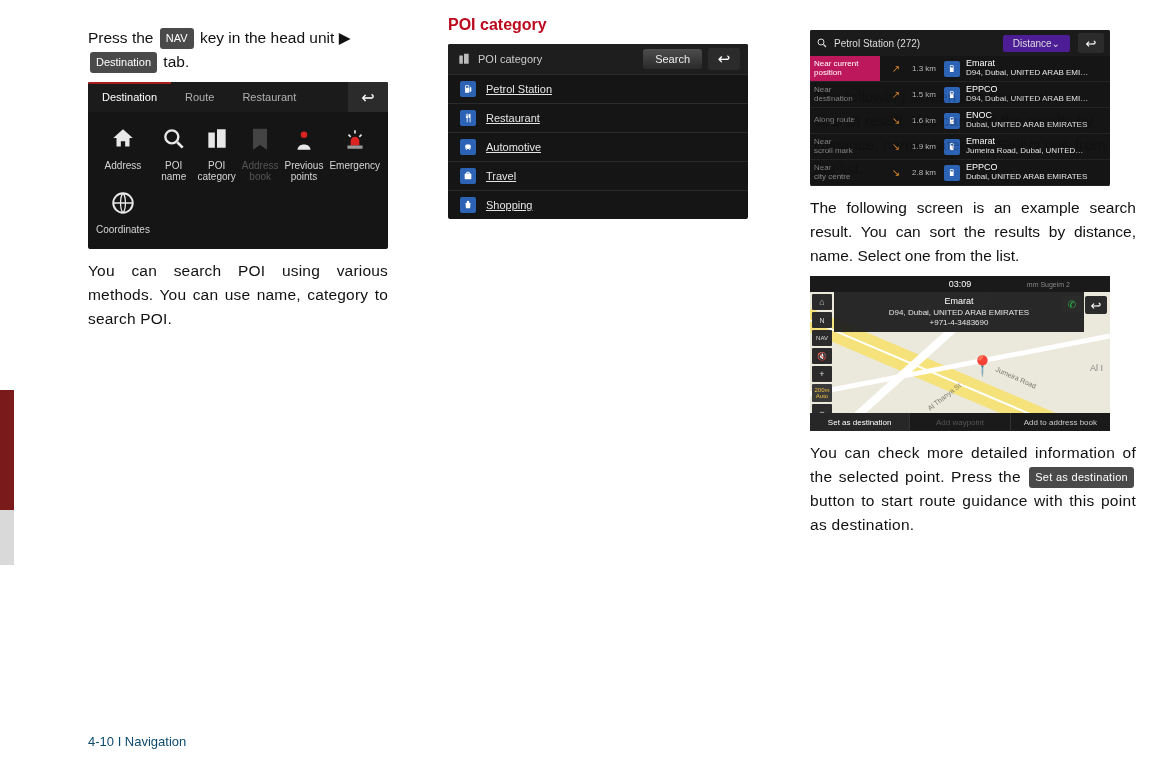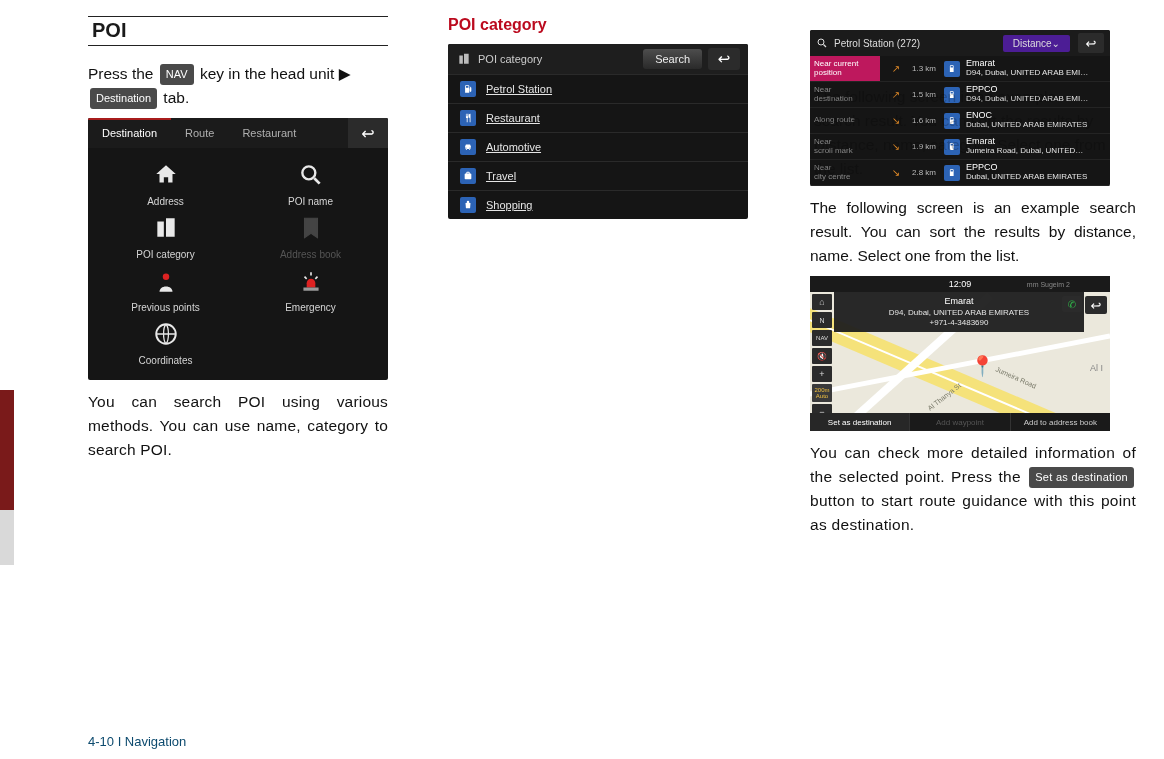--- a/index.html
+++ b/index.html
@@ -32,21 +32,21 @@
   .tri { font-family:Arial, sans-serif; }
 
   .shot { width:300px; background:#151515; border-radius:2px; overflow:hidden; font-family:Arial,sans-serif; margin-top:8px; position:relative; }
 
   
   .s1 .tabs { display:flex; align-items:center; height:30px; background:#1b1b1b; font-size:11px; }
   .s1 .tab { padding:0 14px; color:#b0b0b0; height:100%; display:flex; align-items:center; position:relative; }
   .s1 .tab.active { color:#fff; }
   .s1 .tab.active::before { content:""; position:absolute; left:0; right:0; top:0; height:2px; background:#a81c1c; }
   .s1 .tabs .back { margin-left:auto; width:40px; text-align:center; color:#fff; font-size:16px; background:#2b2b2b; height:100%; display:flex; align-items:center; justify-content:center; }
-  .s1 .grid { display:grid; grid-template-columns:repeat(2,1fr); gap:6px; padding:12px 8px 14px; }
+  .s1 .grid { display:grid; grid-template-columns:repeat(6,1fr); gap:6px; padding:12px 8px 14px; }
   .s1 .cell { display:flex; flex-direction:column; align-items:center; gap:6px; color:#d5d5d5; font-size:10px; text-align:center; }
   .s1 .cell .ic { width:30px; height:30px; display:flex; align-items:center; justify-content:center; color:#e8e8e8; }
   .s1 .cell.dim { color:#555; }
   .s1 .cell.dim .ic svg path, .s1 .cell.dim .ic svg circle { fill:#444; stroke:#444; }
 
   
   .s2 .header { display:flex; align-items:center; height:30px; background:#1e1e1e; font-size:11px; color:#ccc; padding:0 8px; }
   .s2 .header .title-ic { width:16px; display:flex; justify-content:center; margin-right:6px; }
   .s2 .header .srch { margin-left:auto; background:linear-gradient(#4d4d4d,#2a2a2a); color:#eee; font-size:11px; padding:4px 12px; border-radius:3px; margin-right:6px; }
   .s2 .header .back { width:32px; height:22px; background:#2b2b2b; color:#fff; display:flex; align-items:center; justify-content:center; font-size:15px; border-radius:3px; }
@@ -99,23 +99,20 @@
   <div class="rail">
     <div class="top"></div>
       <div class="red"></div>
       <div class="gray"></div>
       <div class="bottom"></div>
   </div>
   <div class="content">
     <div class="cols">
 
       <div class="col col1">
-        <div style="border-top:1px solid #222; padding-top:2px;">
-          <h2 class="poi-title">POI</h2>
-        </div>
         <p class="body-text">
           <span>Press the </span><span class="key">NAV</span><span> key in the head unit </span><span class="tri">▶</span>
           <br>
           <span class="key">Destination</span><span> tab.</span>
         </p>
 
         <div class="shot s1">
           <div class="tabs">
             <div class="tab active">Destination</div>
             <div class="tab">Route</div>
@@ -351,21 +348,21 @@
             <rect width="300" height="155" fill="#ebe8dc"></rect>
             <path d="M-10 40 L260 155" stroke="#f5e27a" stroke-width="22" fill="none"></path>
             <path d="M-10 40 L260 155" stroke="#fff" stroke-width="2" fill="none"></path>
             <path d="M30 155 L180 20" stroke="#fff" stroke-width="8" fill="none"></path>
             <path d="M-10 120 L300 60" stroke="#fff" stroke-width="5" fill="none"></path>
             <text x="185" y="95" font-size="7" fill="#7a7a6a" transform="rotate(24 185 95)">Jumeira Road</text>
             <text x="120" y="135" font-size="7" fill="#7a7a6a" transform="rotate(-38 120 135)">Al Thanya St</text>
             <text x="280" y="95" font-size="9" fill="#888">Al I</text>
           </svg>
           <div class="topbar">
-              <span>12:09</span>
+              <span>03:09</span>
               <span style="position:absolute; right:40px; font-size:7px; color:#888;">mm Sugeim 2</span>
             </div>
           <div class="leftctl">
             <div>⌂</div>
             <div style="font-size:7px;">N</div>
             <div style="font-size:6px;">NAV</div>
             <div style="font-size:8px;">🔇</div>
             <div>+</div>
             <div class="scale">
                 <span>200m</span>

